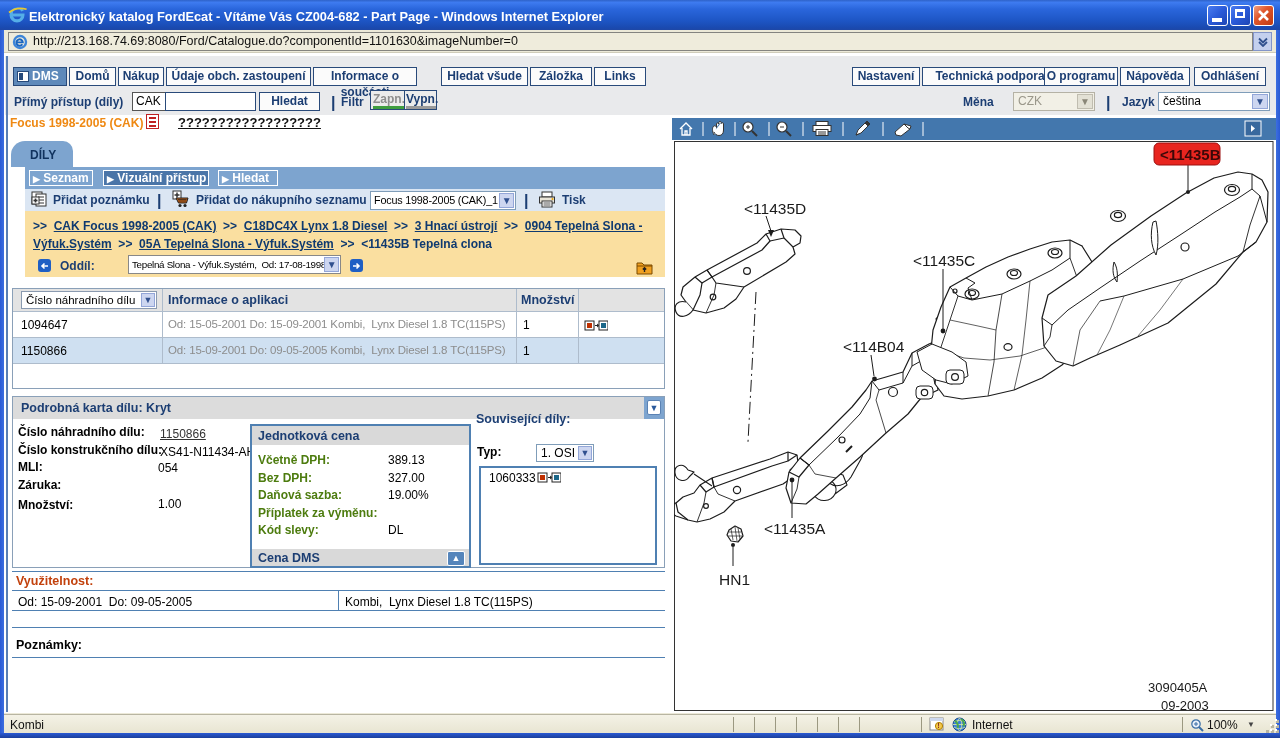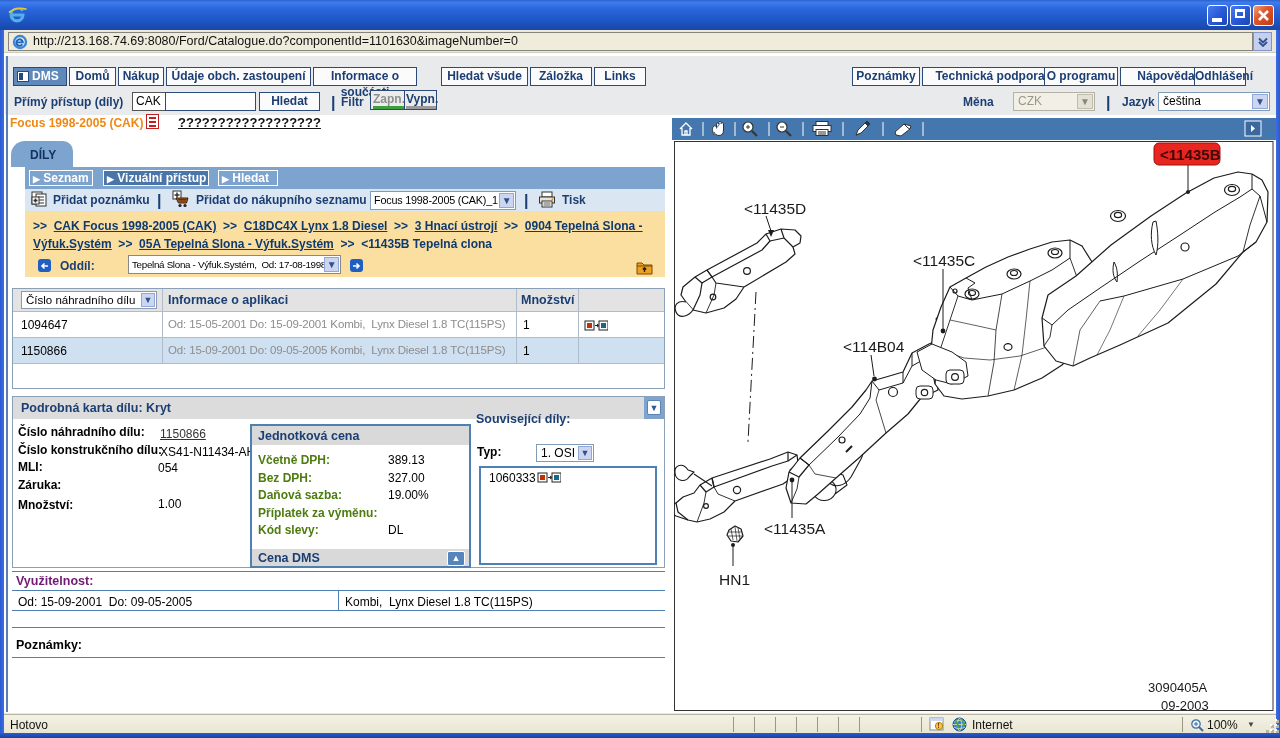--- a/index.html
+++ b/index.html
@@ -26,20 +26,21 @@
 .grayline{position:absolute;width:1px;background:#9b9881}
 .u{text-decoration:underline}
 </style></head>
 <body>
 
 <div class="abs" id="title">
   <svg class="abs" style="left:7px;top:5px" width="20" height="20" viewBox="0 0 20 20">
       <path d="M10 2.5 A 7.5 7.5 0 1 0 17.5 10 L 17.5 8.6 L 5.8 8.6 A 4.6 4.6 0 0 1 14.4 6.4 L 17 5.2 A 7.5 7.5 0 0 0 10 2.5 Z M 5.9 11.6 L 14.3 11.6 A 4.6 4.6 0 0 1 5.9 11.6 Z" fill="#55aee8"></path>
       <path d="M2 7.5 C 7 3.5 14 2.6 19.6 4.2" stroke="#e8c832" stroke-width="1.7" fill="none"></path>
     </svg>
+  <span class="txt">Elektronický katalog FordEcat - Vítáme Vás CZ004-682 - Part Page - Windows Internet Explorer</span>
   <div class="winbtn" style="left:1207px">
       <span style="left:4px;top:12px;width:10px;height:4px;background:#fff"></span>
     </div>
   <div class="winbtn" style="left:1230px">
       <span style="left:4px;top:3px;width:10px;height:9px;border:2px solid #fff;border-top-width:3px;background:transparent"></span>
     </div>
   <div class="winbtn close" style="left:1253px">
       <svg style="position:absolute;left:3px;top:3px" width="13" height="13" viewBox="0 0 13 13">
         <path d="M2 2 L11 11 M11 2 L2 11" stroke="#fff" stroke-width="2.6"></path>
       </svg>
@@ -63,25 +64,25 @@
 
 <div id="row1">
 <div class="abs btn1" style="left:13px;width:54px;background:#5e89ba;color:#fff;padding-left:18px;text-align:left">DMS<span class="abs" style="left:3px;top:3px;width:12px;height:11px;background:#fff;border:1px solid #26497a"></span><span class="abs" style="left:5px;top:5px;width:4px;height:7px;background:#26497a"></span></div>
 <div class="abs btn1" style="left:69px;width:47px">Domů</div>
 <div class="abs btn1" style="left:118px;width:46px">Nákup</div>
 <div class="abs btn1" style="left:166px;width:145px">Údaje obch. zastoupení</div>
 <div class="abs btn1" style="left:313px;width:104px">Informace o součásti</div>
 <div class="abs btn1" style="left:441px;width:87px">Hledat všude</div>
 <div class="abs btn1" style="left:530px;width:62px">Záložka</div>
 <div class="abs btn1" style="left:594px;width:52px">Links</div>
-<div class="abs btn1" style="left:852px;width:68px">Poznámky</div>
+<div class="abs btn1" style="left:852px;width:68px">Nastavení</div>
 <div class="abs btn1" style="left:922px;width:136px">Technická podpora</div>
 <div class="abs btn1" style="left:1044px;width:74px">O programu</div>
-<div class="abs btn1" style="left:1120px;width:92px">Nápověda</div>
-<div class="abs btn1" style="left:1194px;width:52px">Odhlášení</div>
+<div class="abs btn1" style="left:1120px;width:70px">Nápověda</div>
+<div class="abs btn1" style="left:1194px;width:72px">Odhlášení</div>
 </div>
 <div id="row2">
 <div class="abs navy" style="left:14px;top:95px">Přímý přístup (díly)</div>
 <div class="abs" style="left:132px;top:92px;width:42px;height:19px;border:1px solid #555;background:#fff;font-size:12px;line-height:17px;padding-left:3px">CAK</div>
 <div class="abs" style="left:165px;top:92px;width:91px;height:19px;border:1px solid #294a7a;background:#fff"></div>
 <div class="abs btn1" style="left:259px;top:92px;width:61px;height:19px">Hledat</div>
 <div class="abs sep" style="left:331px;top:94px">|</div>
 <div class="abs navy" style="left:341px;top:95px">Filtr</div>
 <div class="abs" style="left:370px;top:90px;width:67px;height:20px;border:1px solid #294a7a;background:#ececec">
   <span class="abs" style="left:2px;top:1px;width:31px;font-size:12px;font-weight:bold;color:#8f8f8f;text-align:center">Zapn.</span>
@@ -224,21 +225,21 @@
 <div class="abs" style="left:489px;top:471px;font-size:12px;color:#000">1060333</div>
 <svg class="abs" style="left:537px;top:472px" width="24" height="13" viewBox="0 0 24 13">
       <rect x="1" y="1" width="9" height="9" fill="#fff" stroke="#222"></rect>
       <rect x="3" y="3" width="5" height="5" fill="#c03000"></rect>
       <path d="M11 5.5 L14 5.5 M13 4 L15 5.5 L13 7" stroke="#222" fill="none"></path>
       <rect x="15" y="1" width="9" height="9" fill="#fff" stroke="#222"></rect>
       <rect x="17" y="3" width="5" height="5" fill="#1a6688"></rect>
     </svg>
 
 <div class="abs" style="left:12px;top:571px;width:653px;height:1px;background:#4f80b2"></div>
-<div class="abs" style="left:16px;top:574px;font-size:12.5px;font-weight:bold;color:#701a75">Využitelnost:</div>
+<div class="abs" style="left:16px;top:574px;font-size:12.5px;font-weight:bold;color:#c2410c">Využitelnost:</div>
 <div class="abs" style="left:12px;top:590px;width:653px;height:1px;background:#4f80b2"></div>
 <div class="abs blk" style="left:18px;top:595px">Od: 15-09-2001&nbsp; Do: 09-05-2005</div>
 <div class="abs" style="left:338px;top:590px;width:1px;height:20px;background:#4f80b2"></div>
 <div class="abs blk" style="left:345px;top:595px">Kombi,&nbsp; Lynx Diesel 1.8 TC(115PS)</div>
 <div class="abs" style="left:12px;top:610px;width:653px;height:1px;background:#4f80b2"></div>
 <div class="abs" style="left:12px;top:627px;width:653px;height:1px;background:#4f80b2"></div>
 <div class="abs" style="left:16px;top:638px;font-size:12.5px;font-weight:bold;color:#000">Poznámky:</div>
 <div class="abs" style="left:12px;top:657px;width:653px;height:1px;background:#4f80b2"></div>
 </div>
 
@@ -420,21 +421,21 @@
 <rect x="1154" y="143" width="66" height="22" rx="5" fill="#e8251f" stroke="#9c1010"></rect>
 <text x="1160" y="159.5" font-family="Liberation Sans, sans-serif" font-size="15px" font-weight="bold" fill="#3c0808">&lt;11435B</text>
 <g font-family="Liberation Sans, sans-serif" font-size="13px" fill="#1a1a1a">
 <text x="1148" y="692">3090405A</text>
 <text x="1161" y="710">09-2003</text>
 </g>
 </svg>
 </div>
 
 <div class="abs" id="status">
-  <span class="abs" style="left:6px;top:3px">Hotovo</span>
+  <span class="abs" style="left:6px;top:3px">Kombi</span>
   <span class="grayline" style="left:729px;top:2px;height:15px"></span>
   <span class="grayline" style="left:750px;top:2px;height:15px"></span>
   <span class="grayline" style="left:771px;top:2px;height:15px"></span>
   <span class="grayline" style="left:792px;top:2px;height:15px"></span>
   <span class="grayline" style="left:813px;top:2px;height:15px"></span>
   <span class="grayline" style="left:834px;top:2px;height:15px"></span>
   <span class="grayline" style="left:855px;top:2px;height:15px"></span>
   <span class="grayline" style="left:917px;top:2px;height:15px"></span>
   <svg class="abs" style="left:925px;top:2px" width="16" height="15" viewBox="0 0 16 15">
       <rect x="1" y="1" width="13" height="12" fill="#fff" stroke="#888"></rect>

